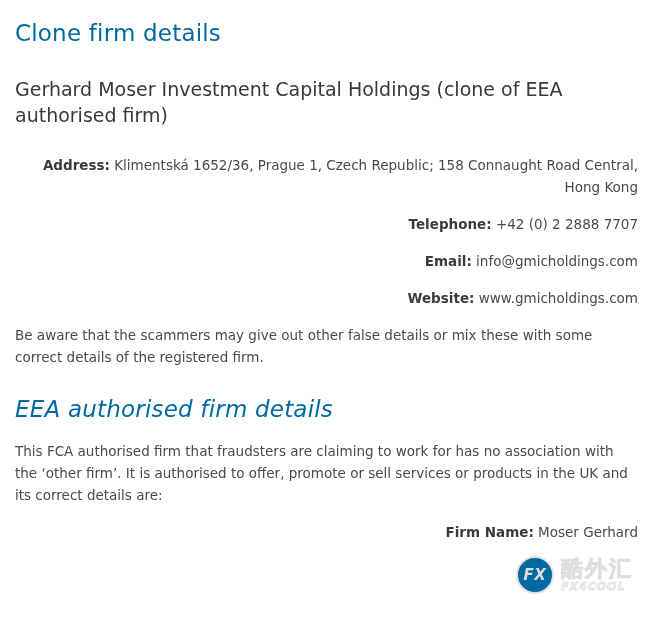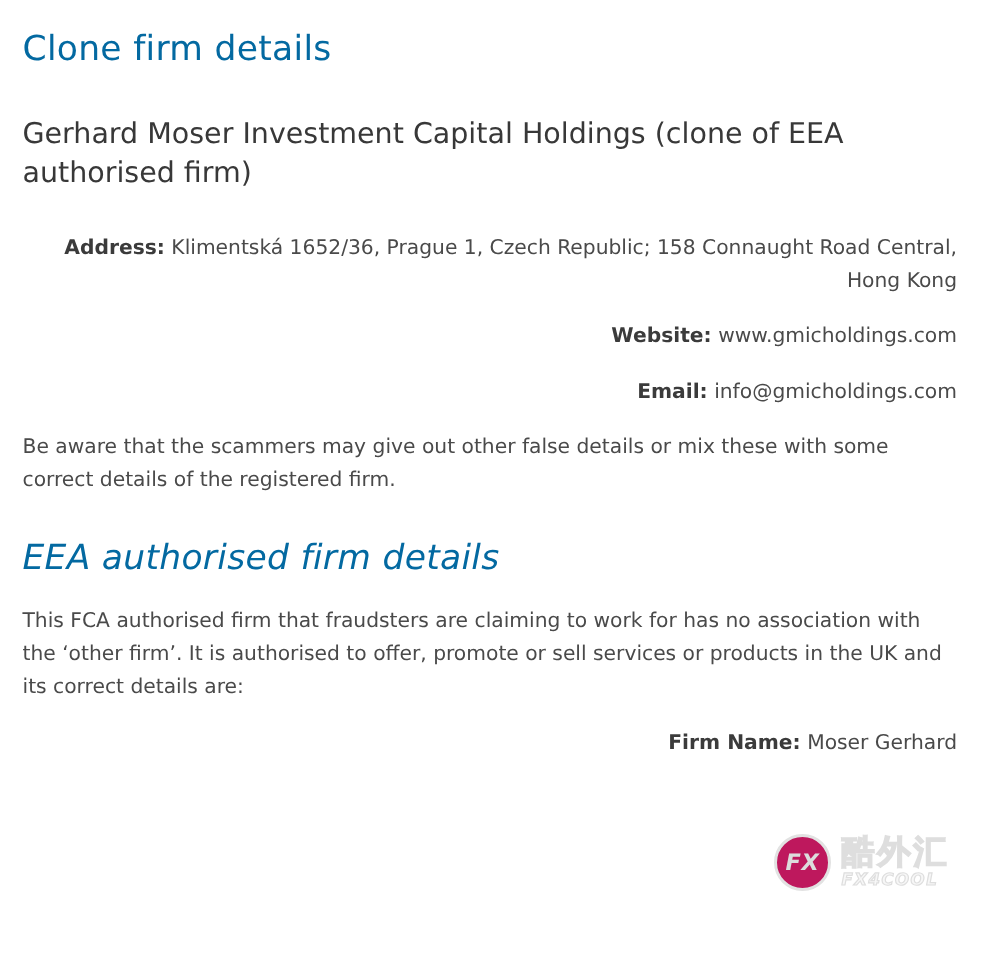--- a/index.html
+++ b/index.html
@@ -68,21 +68,21 @@
     border: 2px solid #e2e2e2;
     border-radius: 50%;
     display: flex;
     align-items: center;
     justify-content: center;
     color: #dcdcdc;
     font-size: 15px;
     font-weight: bold;
     font-style: italic;
     letter-spacing: 0.5px;
-    background: #be185d;
+    background: #0369a1;
   }
   .wm-text { line-height: 1; padding-top: 2px; }
   .wm-cn {
     font-size: 22px;
     font-weight: bold;
     color: #f7f7f7;
     -webkit-text-stroke: 1px #dedede;
     letter-spacing: 2px;
   }
   .wm-en {
@@ -103,29 +103,33 @@
   <h1>Clone firm details</h1>
 
 
   <h2>Gerhard Moser Investment Capital Holdings (clone of EEA authorised firm)</h2>
 
   <p class="detail">
     <strong>Address:</strong>
     <span>Klimentská 1652/36, Prague 1, Czech Republic; 158 Connaught Road Central, Hong Kong</span>
   </p>
 
-
   <p class="detail">
-    <strong>Website:</strong>
-    <span>www.gmicholdings.com</span>
+    <strong>Telephone:</strong>
+    <span>+42 (0) 2 2888 7707</span>
   </p>
 
   <p class="detail">
     <strong>Email:</strong>
     <span>info@gmicholdings.com</span>
+  </p>
+
+  <p class="detail">
+    <strong>Website:</strong>
+    <span>www.gmicholdings.com</span>
   </p>
 
   <p class="warning">Be aware that the scammers may give out other false details or mix these with some correct details of the registered firm.</p>
 
   <h1 class="second">EEA authorised firm details</h1>
 
   <p class="description">This FCA authorised firm that fraudsters are claiming to work for has no association with the ‘other firm’. It is authorised to offer, promote or sell services or products in the UK and its correct details are:</p>
 
   <p class="detail">
     <strong>Firm Name:</strong>

